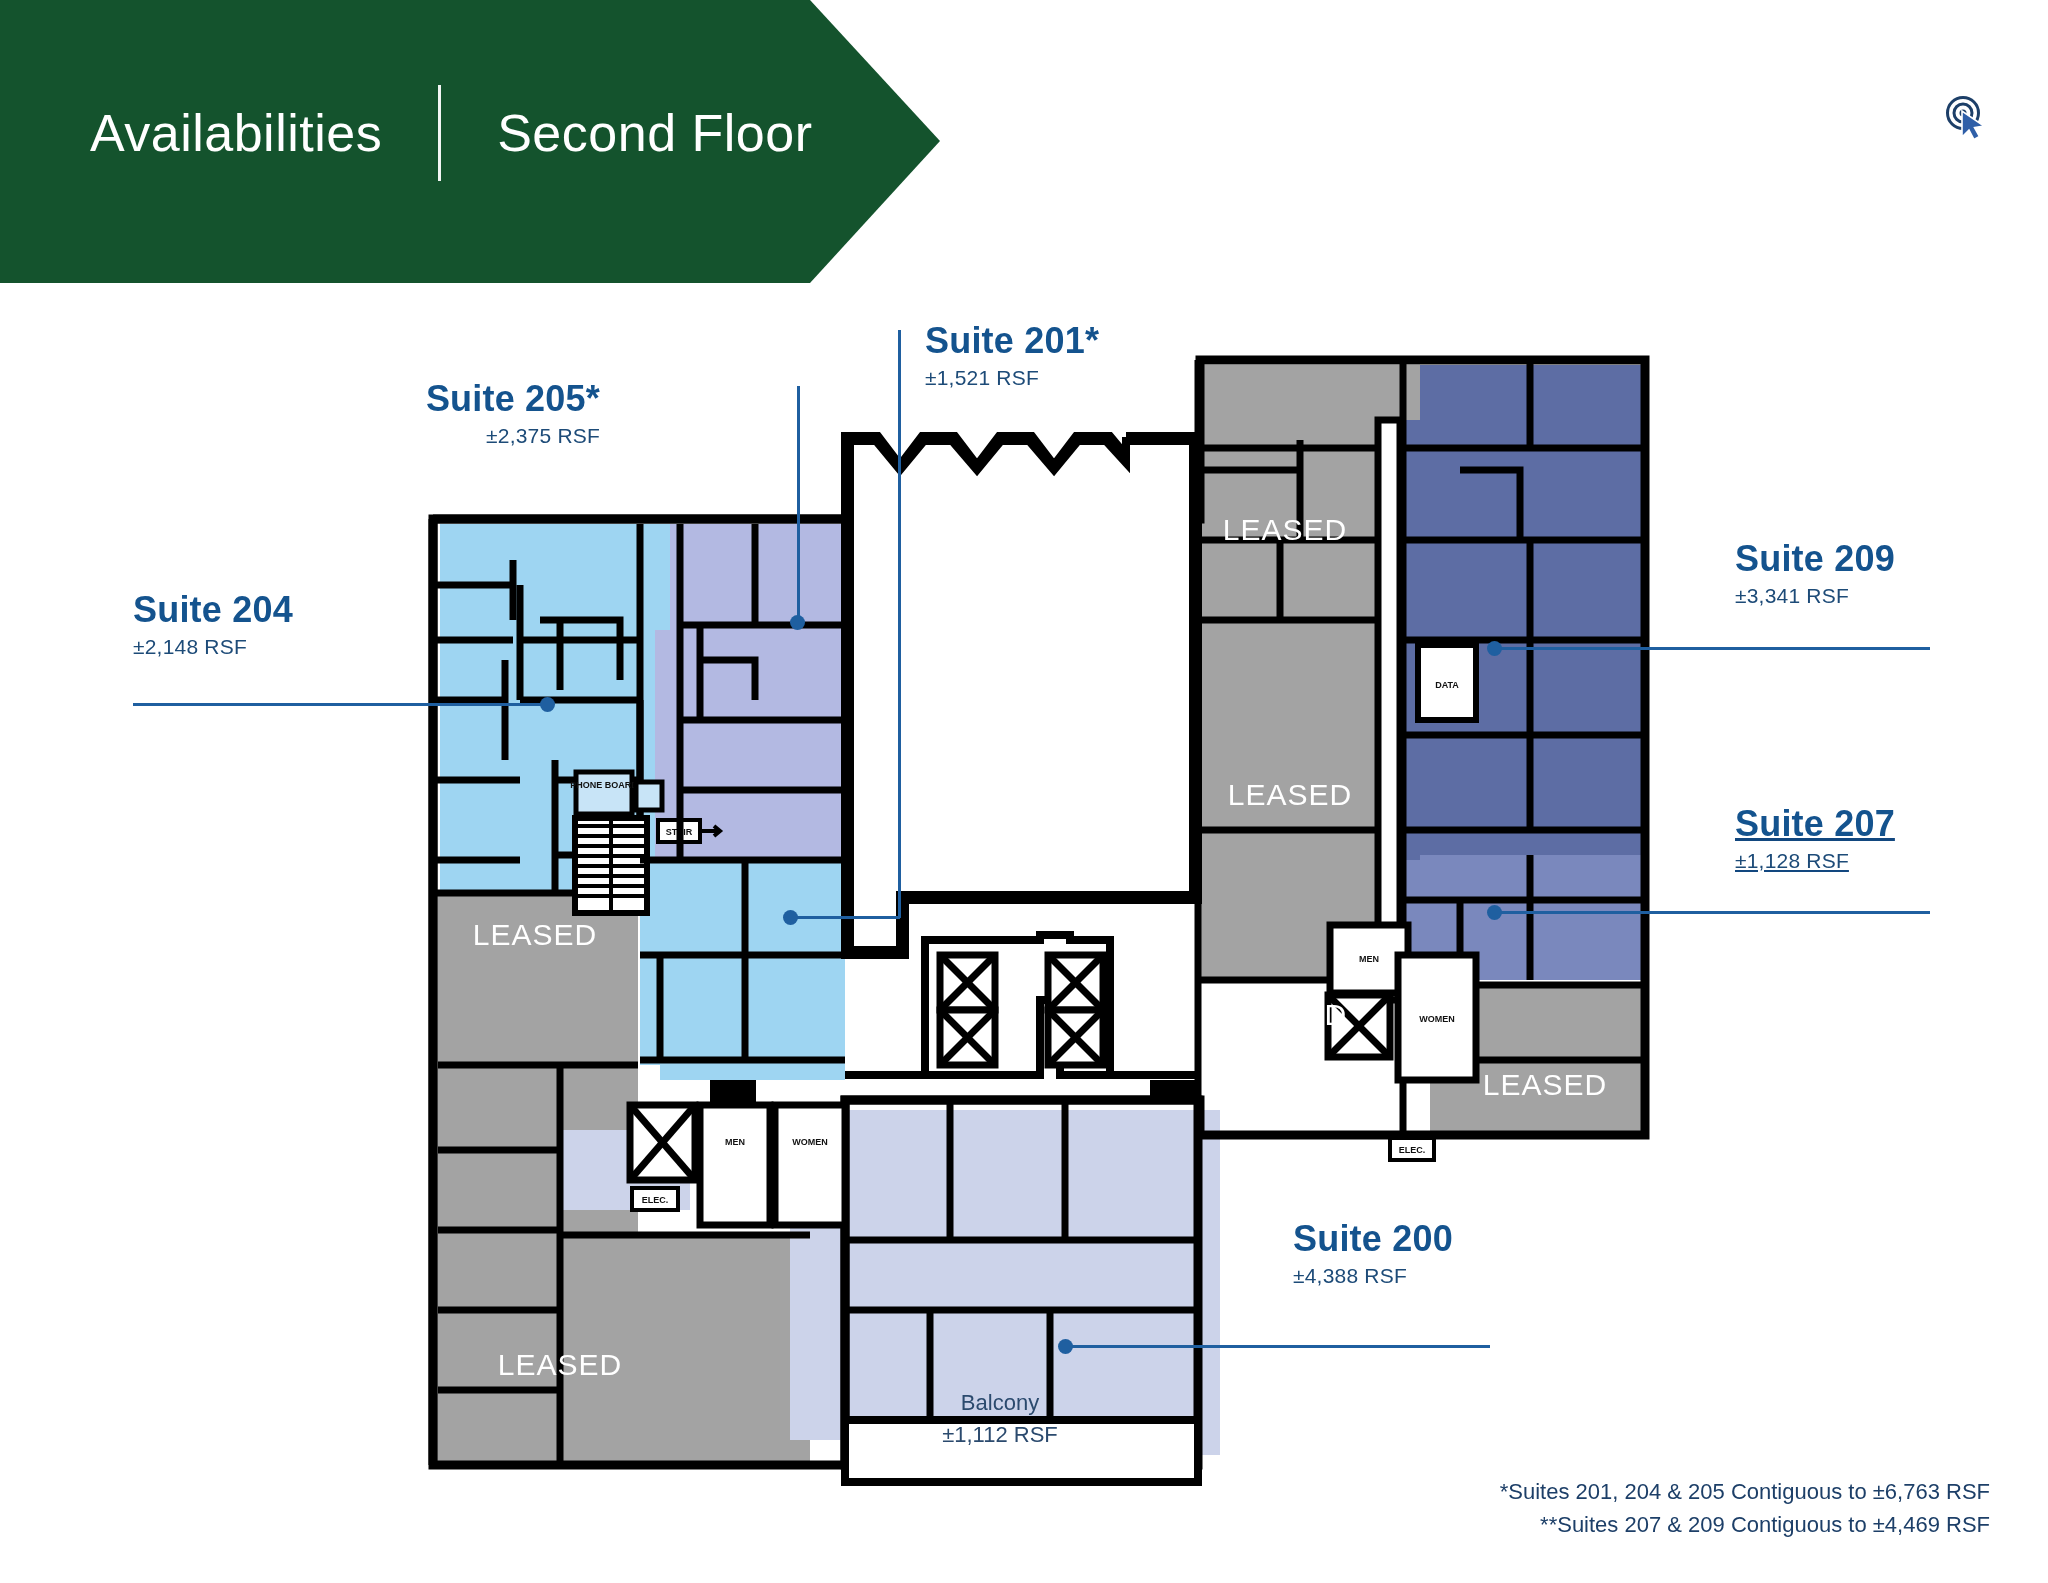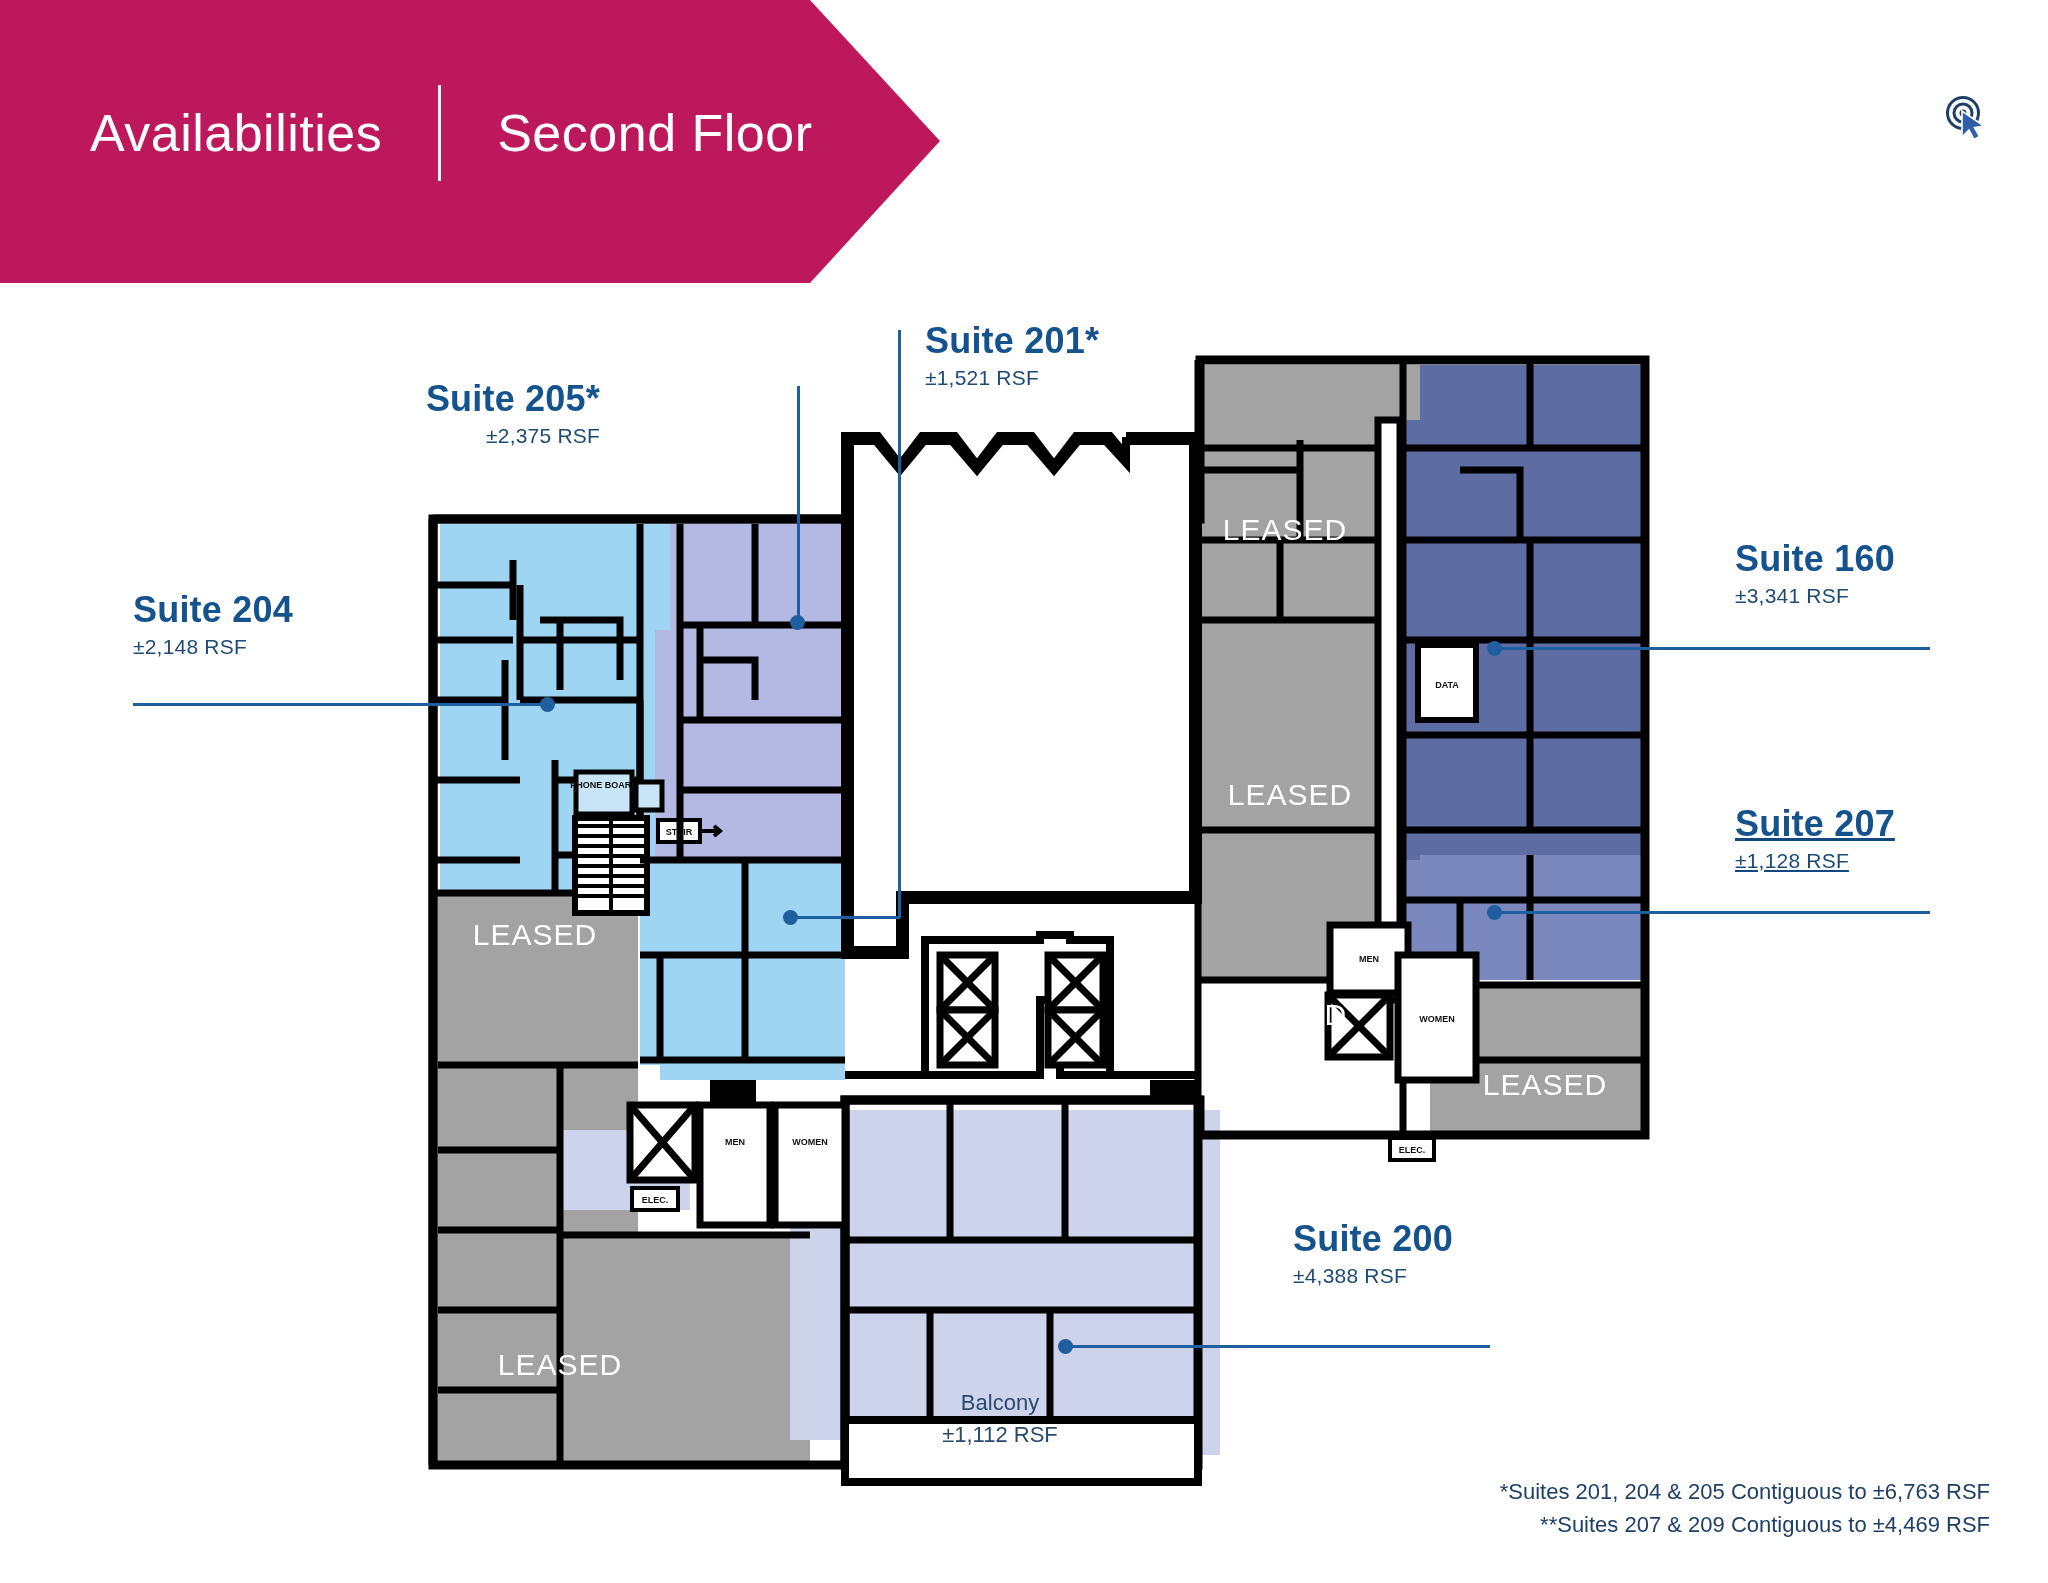--- a/index.html
+++ b/index.html
@@ -15,21 +15,21 @@
     overflow: hidden;
   }
 
   
   .banner {
     position: absolute;
     left: 0;
     top: 0;
     width: 940px;
     height: 283px;
-    background: #be185d;
+    background: #14532d;
     clip-path: polygon(0 0, 810px 0, 940px 141px, 810px 283px, 0 283px);
     display: flex;
     align-items: center;
   }
   .banner-inner {
     display: flex;
     align-items: center;
     margin-left: 90px;
     margin-top: -18px;
   }
@@ -475,21 +475,21 @@
 <div class="dot" style="left:783px; top:910px;"></div>
 
 <div class="callout" style="left:133px; top:589px;">
   <div class="suite-name">Suite 204</div>
   <div class="suite-rsf">±2,148 RSF</div>
 </div>
 <div class="leader h" style="left:133px; top:703px; width:413px;"></div>
 <div class="dot" style="left:540px; top:697px;"></div>
 
 <div class="callout" style="left:1735px; top:538px;">
-  <div class="suite-name">Suite 160</div>
+  <div class="suite-name">Suite 209</div>
   <div class="suite-rsf">±3,341 RSF</div>
 </div>
 <div class="leader h" style="left:1493px; top:647px; width:437px;"></div>
 <div class="dot" style="left:1487px; top:641px;"></div>
 
 <div class="callout" style="left:1735px; top:803px;text-decoration:underline;">
   <div class="suite-name">Suite 207</div>
   <div class="suite-rsf">±1,128 RSF</div>
 </div>
 <div class="leader h" style="left:1493px; top:911px; width:437px;"></div>

